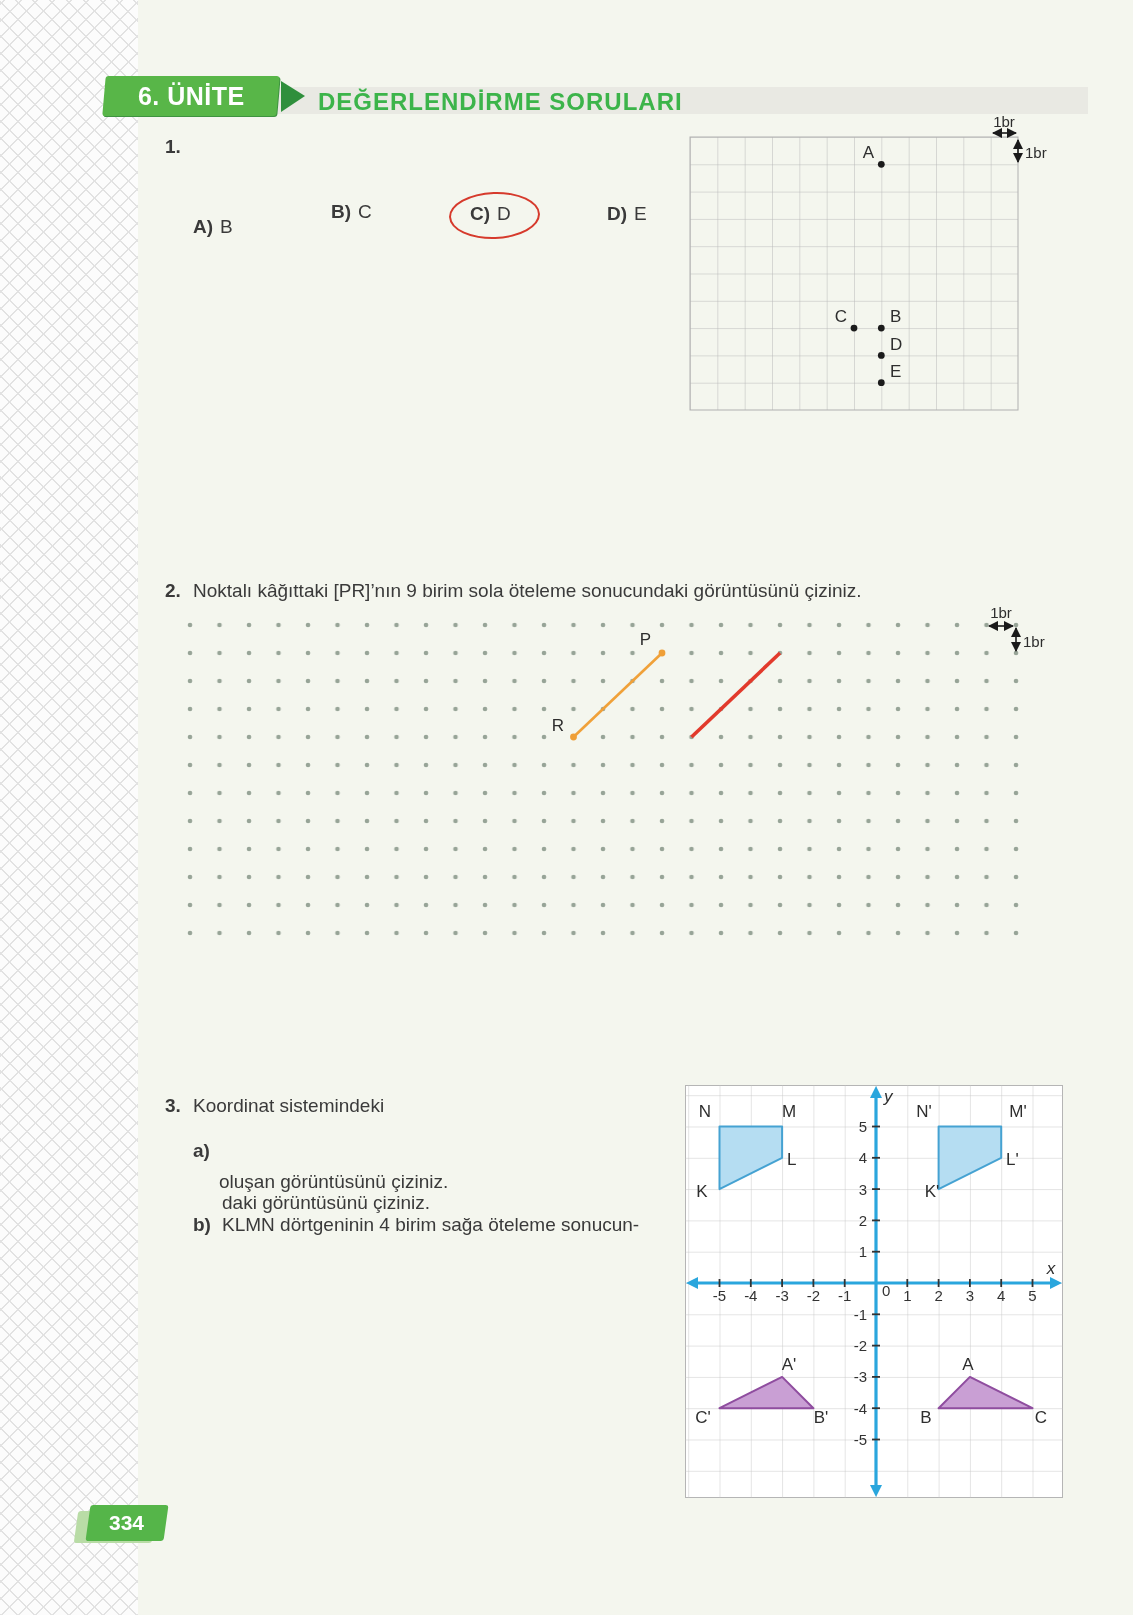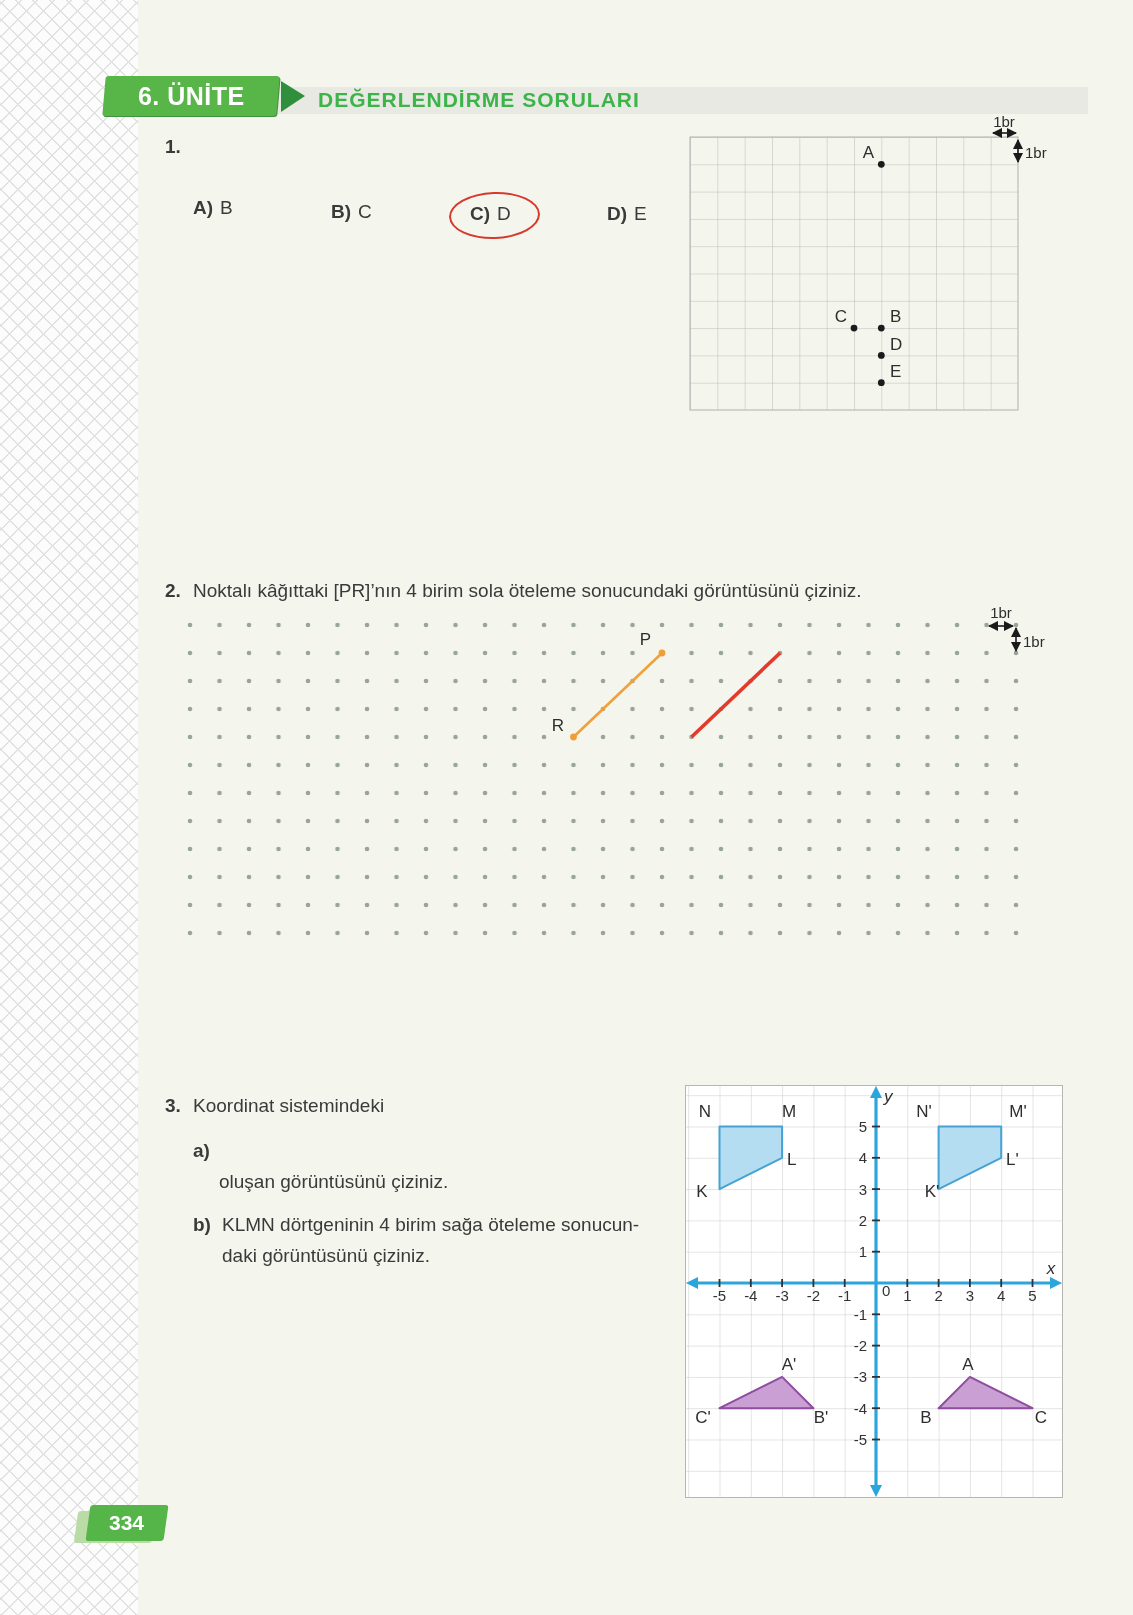--- a/index.html
+++ b/index.html
@@ -8,21 +8,21 @@
   .abs{position:absolute;}
   .hatch{left:0;top:0;width:138px;height:1615px;background-color:#fcfcfc;
     background-image:
       repeating-linear-gradient(45deg,#e2e2e2 0px,#e2e2e2 1.4px,transparent 1.4px,transparent 12px),
       repeating-linear-gradient(-45deg,#e2e2e2 0px,#e2e2e2 1.4px,transparent 1.4px,transparent 12px);}
   .header-bar{left:253px;top:87px;width:835px;height:27px;background:#e9e9e3;}
   .banner{left:104px;top:76px;width:174px;height:40px;background:#58b648;transform:skewX(-5deg);
           border-radius:3px;display:flex;align-items:center;justify-content:center;box-shadow:1px 1px 0 #3e9340;}
   .banner-text{color:#ffffff;font-weight:bold;font-size:25px;letter-spacing:.5px;transform:skewX(5deg);}
   .banner-arrow{left:281px;top:81px;width:24px;height:31px;background:#2f8f3c;clip-path:polygon(0 0,100% 48%,0 100%);}
-  .header-title{left:318px;top:88px;font-size:21px;font-weight:bold;color:#3cb44a;letter-spacing:1px;white-space:nowrap;}
+  .header-title{left:318px;top:88px;font-size:24px;font-weight:bold;color:#3cb44a;letter-spacing:1px;white-space:nowrap;}
   .qtext{font-size:19px;color:#3a3a3a;white-space:nowrap;}
   .qnum{font-weight:bold;}
   .opt b{font-weight:bold;}
   .opt .val{margin-left:7px;}
   .answer-circle{left:449px;top:192px;width:87px;height:43px;border:2.5px solid #d63a2c;border-radius:50%;transform:rotate(-2deg);}
   .badge-wrap{left:76px;top:1504px;width:95px;height:42px;}
   .badge-shadow{left:0px;top:7px;width:78px;height:32px;background:#b9dca6;transform:skewX(-8deg);border-radius:3px;}
   .badge{left:12px;top:1px;width:78px;height:36px;background:#55b549;transform:skewX(-8deg);border-radius:3px;
          display:flex;align-items:center;justify-content:center;}
   .badge span{color:#ffffff;font-weight:bold;font-size:21px;transform:skewX(8deg);}
@@ -40,21 +40,21 @@
 
   <div class="abs header-bar"></div>
   <div class="abs banner">
     <span class="banner-text">6. ÜNİTE</span>
   </div>
   <div class="abs banner-arrow"></div>
   <div class="abs header-title">DEĞERLENDİRME SORULARI</div>
 
   <div class="abs qtext qnum" style="left:165px;top:136px">1.</div>
 
-  <div class="abs qtext opt" style="left:193px;top:197px">
+  <div class="abs qtext opt" style="left:193px;top:216px">
     <b>A)</b><span class="val">B</span>
   </div>
   <div class="abs qtext opt" style="left:331px;top:201px">
     <b>B)</b><span class="val">C</span>
   </div>
   <div class="abs qtext opt" style="left:470px;top:203px">
     <b>C)</b><span class="val">D</span>
   </div>
   <div class="abs qtext opt" style="left:607px;top:203px">
     <b>D)</b><span class="val">E</span>
@@ -89,21 +89,21 @@
       <text x="319" y="24" text-anchor="middle">1br</text>
       <text x="340" y="55" text-anchor="start">1br</text>
     </g>
     <g stroke="#1a1a1a" stroke-width="1.6">
       <line x1="308" y1="30" x2="331" y2="30" marker-start="url(#ah)" marker-end="url(#ah)"></line>
       <line x1="333" y1="37" x2="333" y2="59" marker-start="url(#ah)" marker-end="url(#ah)"></line>
     </g>
   </svg>
 
   <div class="abs qtext qnum" style="left:165px;top:580px">2.</div>
-  <div class="abs qtext" style="left:193px;top:580px">Noktalı kâğıttaki [PR]’nın 4 birim sola öteleme sonucundaki görüntüsünü çiziniz.</div>
+  <div class="abs qtext" style="left:193px;top:580px">Noktalı kâğıttaki [PR]’nın 9 birim sola öteleme sonucundaki görüntüsünü çiziniz.</div>
 
   <svg class="abs" style="left:180px;top:595px" width="885" height="355">
     <defs>
       <pattern id="dots" width="29.5" height="28" patternUnits="userSpaceOnUse" x="7" y="27">
         <circle cx="3" cy="3" r="2.3" fill="#97a497"></circle>
       </pattern>
     </defs>
     <rect x="7" y="27" width="838" height="316" fill="url(#dots)"></rect>
     <line x1="393.5" y1="142" x2="482" y2="58" stroke="#f0a139" stroke-width="2.6"></line>
     <circle cx="393.5" cy="142" r="3.4" fill="#ef9f37"></circle>
@@ -122,21 +122,21 @@
       <line x1="836" y1="33" x2="836" y2="56" marker-start="url(#ah)" marker-end="url(#ah)"></line>
     </g>
   </svg>
 
   <div class="abs qtext qnum" style="left:165px;top:1095px">3.</div>
   <div class="abs qtext" style="left:193px;top:1095px">Koordinat sistemindeki</div>
   <div class="abs qtext qnum" style="left:193px;top:1140px">a)</div>
   <div class="abs qtext" style="left:219px;top:1171px">oluşan görüntüsünü çiziniz.</div>
   <div class="abs qtext qnum" style="left:193px;top:1214px">b)</div>
   <div class="abs qtext" style="left:222px;top:1214px">KLMN dörtgeninin 4 birim sağa öteleme sonucun-</div>
-  <div class="abs qtext" style="left:222px;top:1245px">daki görüntüsünü çiziniz.</div>
+  <div class="abs qtext" style="left:222px;top:1192px">daki görüntüsünü çiziniz.</div>
 
   <svg class="abs" style="left:685px;top:1085px" width="378" height="413">
     <defs>
       <pattern id="g3" width="31.3" height="31.3" patternUnits="userSpaceOnUse" patternTransform="translate(3.2,10.2)">
         <path d="M 31.3 0 L 0 0 0 31.3" fill="none" stroke="#c9c9c9" stroke-width="1"></path>
       </pattern>
     </defs>
     <rect x="0.5" y="0.5" width="377" height="412" fill="#ffffff" stroke="#b5b5b5"></rect>
     <rect x="0.5" y="0.5" width="377" height="412" fill="url(#g3)"></rect>
 

